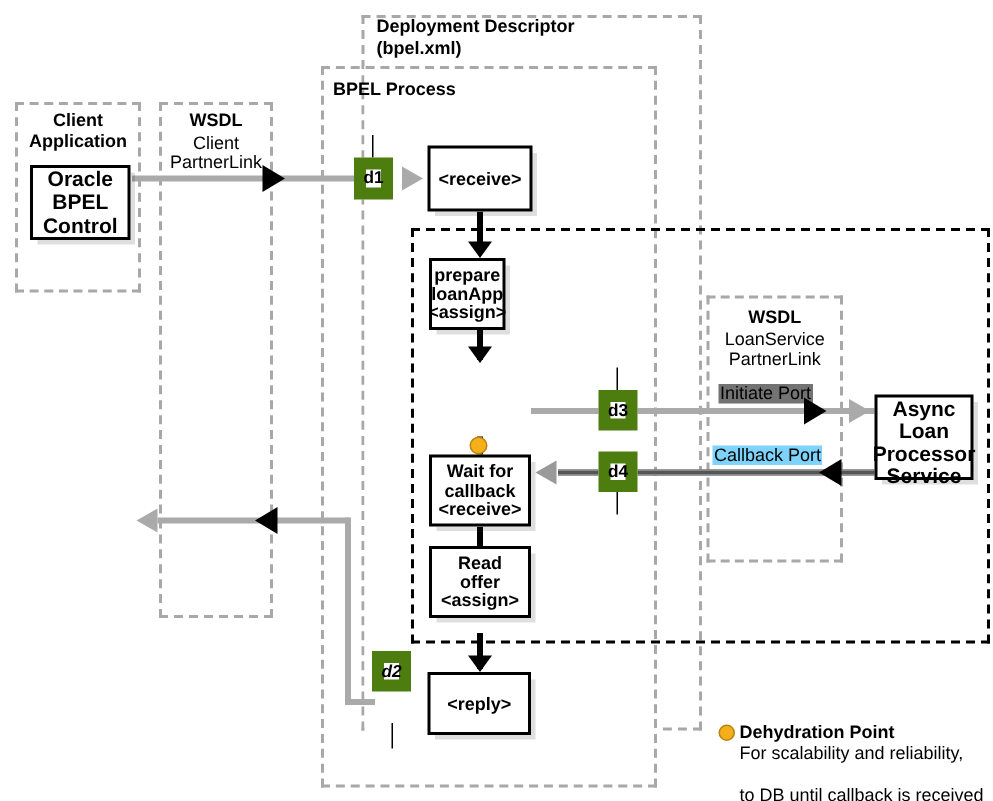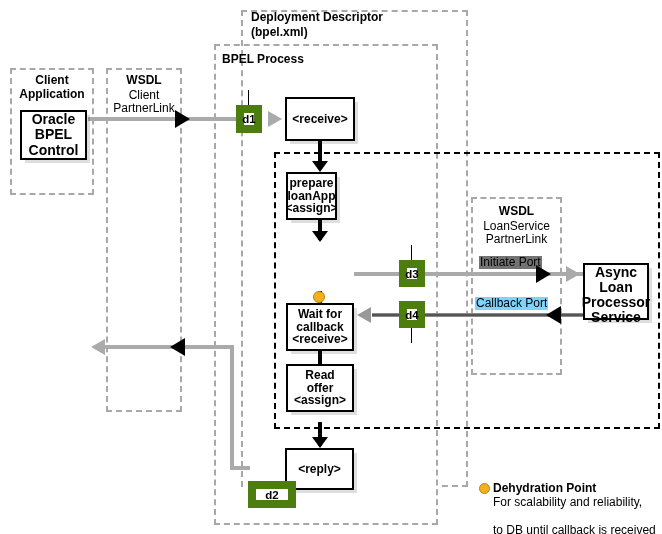--- a/index.html
+++ b/index.html
@@ -180,21 +180,21 @@
     <span>offer</span>
     <span>&lt;assign&gt;</span>
   </div>
   <div class="abs vline" style="left:318px;top:422px;height:24px;z-index:6;"></div>
   <div class="abs arr-down" style="left:312px;top:437px;z-index:6;"></div>
 
   <div class="abs node" style="left:285px;top:448px;width:69px;height:42px;">
     <span>&lt;reply&gt;</span>
   </div>
 
-  <div class="abs dbox" style="left:248px;top:481px;width:48px;height:27px;">
+  <div class="abs dbox" style="left:248px;top:434px;width:26px;height:27px;font-style:italic;">
       <span>d2</span>
     </div>
   <div class="abs thin" style="left:261px;top:482px;height:17px;"></div>
   <div class="abs lbl b" style="left:248px;top:497px;">Output</div>
   <div class="abs lbl b" style="left:248px;top:511px;">&lt;variable&gt;</div>
 
   <div class="abs gline" style="left:230px;top:466px;width:20px;height:4px;"></div>
   <div class="abs gline" style="left:230px;top:345px;width:4px;height:124px;"></div>
   <div class="abs gline" style="left:105px;top:345px;width:128px;height:4px;"></div>
   <div class="abs arr-left-gry" style="left:91px;top:339px;"></div>

